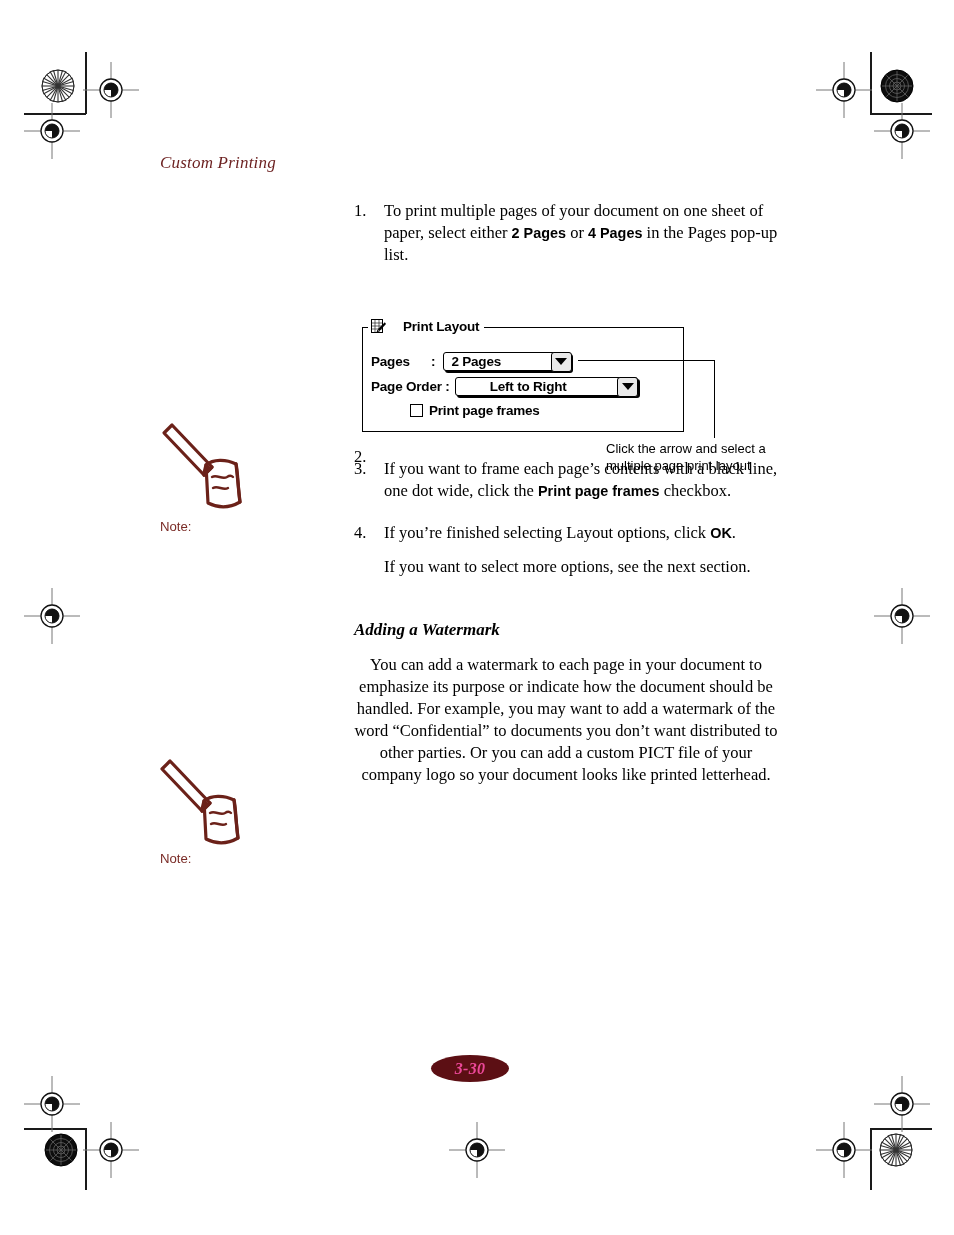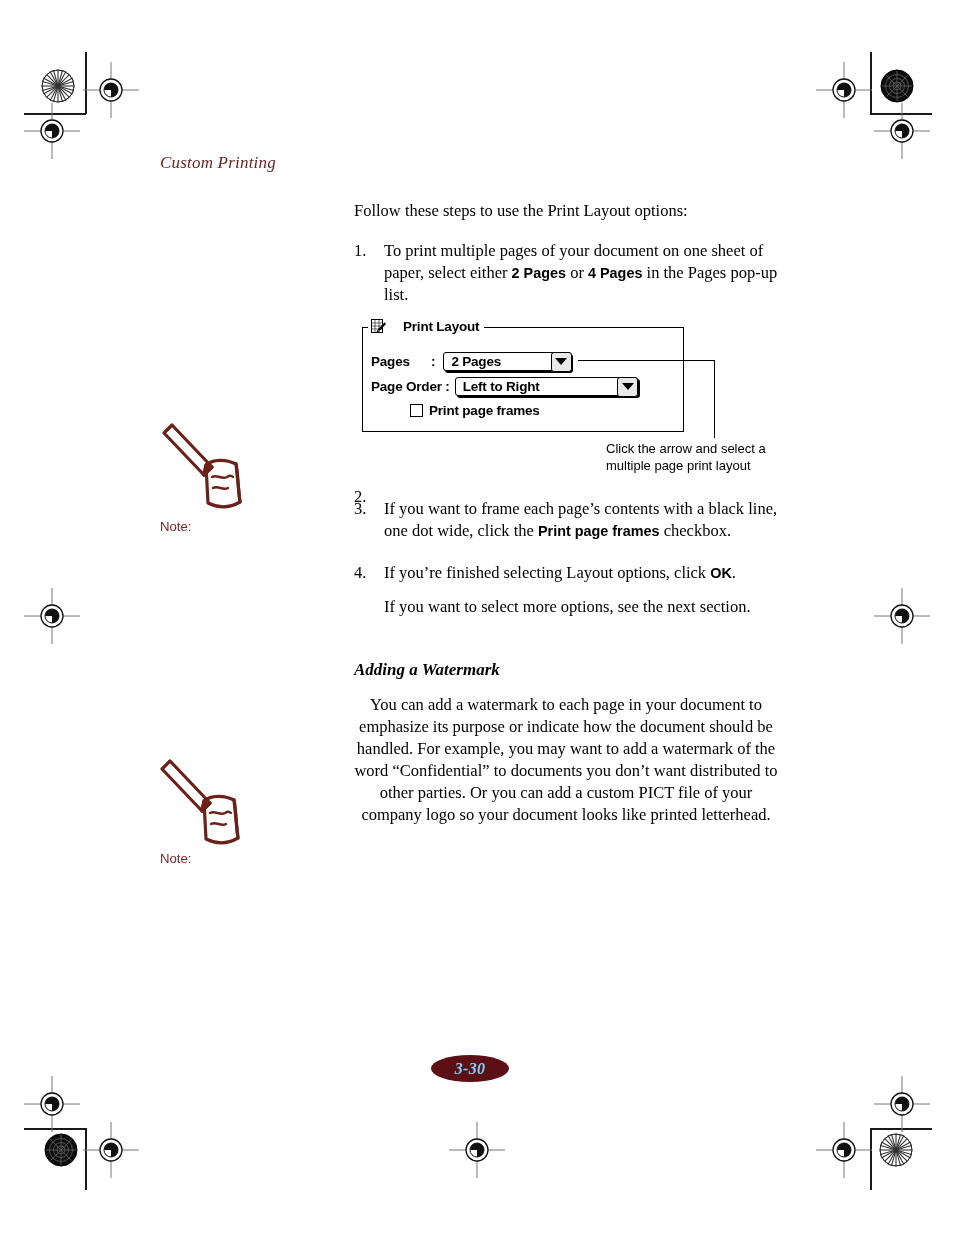--- a/index.html
+++ b/index.html
@@ -169,21 +169,21 @@
   }
   .popup .tri {
     width: 0; height: 0;
     border-left: 6px solid transparent;
     border-right: 6px solid transparent;
     border-top: 7px solid #000;
   }
 
   .pages-popup { width: 128px; }
   .pages-popup .arrowbox { right: -1.5px; }
-  .order-popup { width: 183px; }
+  .order-popup { width: 183px; padding-left: 27px; }
   .order-popup .arrowbox { right: -1.5px; }
 
   .dlg-check {
     position: absolute;
     left: 48px;
     top: 76px;
     display: flex;
     align-items: center;
     gap: 6px;
     font-family: "Liberation Sans", sans-serif;
@@ -242,21 +242,21 @@
     background: #5c0f14;
     display: flex;
     align-items: center;
     justify-content: center;
   }
   .folio span {
     font-family: "Liberation Serif", serif;
     font-style: italic;
     font-weight: bold;
     font-size: 16px;
-    color: #7dd3fc;
+    color: #ec4899;
     letter-spacing: 0.3px;
   }
 </style>
 </head>
 <body>
 
 <div class="reg-layer">
 
   <div class="crop-line" style="left:85px; top:52px;  width:1.5px; height:62px;"></div>
   <div class="crop-line" style="left:870px; top:52px; width:1.5px; height:62px;"></div>
@@ -433,21 +433,20 @@
   </svg>
 
 </div>
 
 <div class="page-body">
 
   <div class="running-head">Custom Printing</div>
 
   <div class="col-main">
 
-    <p class="lead">Follow these steps to use the Print Layout options:</p>
 
     <div class="step" style="margin-bottom:0;">
       <span class="num">1.</span>
       <p style="margin-bottom:0;">To print multiple pages of your document on one sheet of
         paper, select either <span class="ui">2 Pages</span> or <span class="ui">4 Pages</span> in the Pages
         pop-up list.</p>
     </div>
 
     <div style="height:180px;"></div>
 

